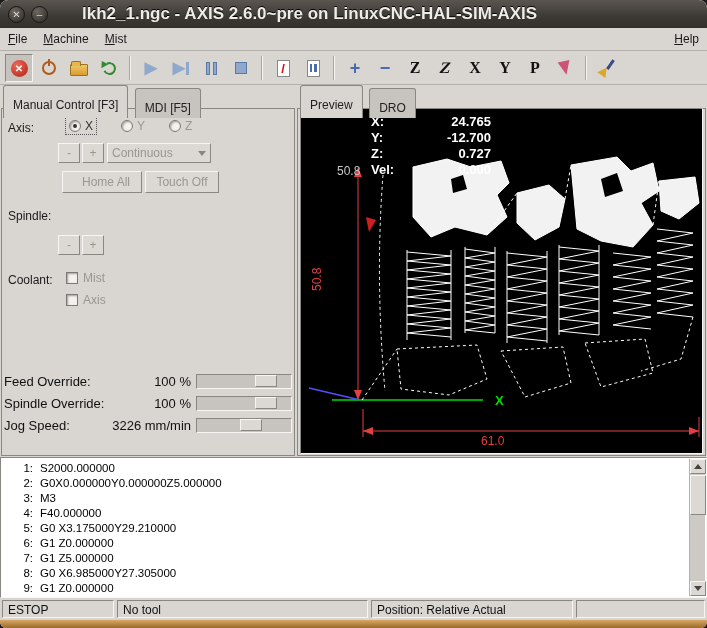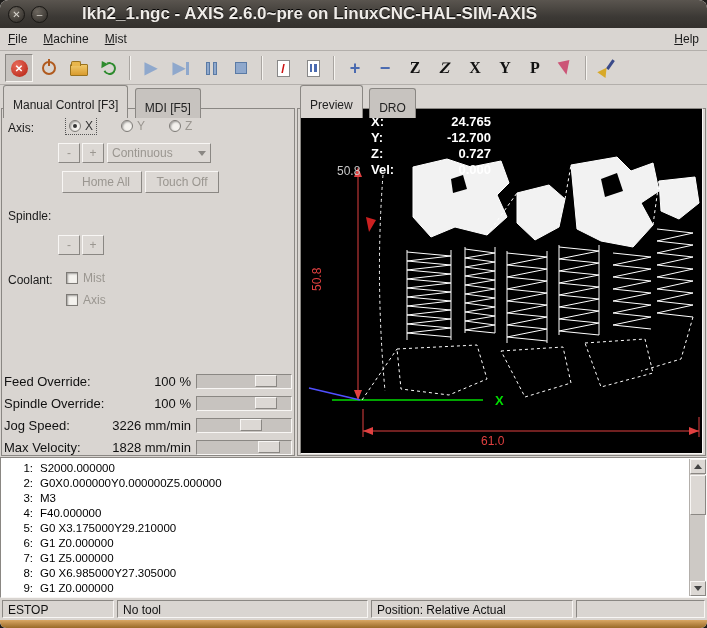--- a/index.html
+++ b/index.html
@@ -275,27 +275,20 @@
           <span class="thumb" style="left:58px;"></span>
         </span>
     </div>
     <div class="srow" style="top:330px;">
       <span class="sl">Jog Speed:</span>
       <span class="sv">3226 mm/min</span>
       <span class="track">
           <span class="thumb" style="left:43px;"></span>
         </span>
     </div>
-    <div class="srow" style="top:352px;">
-      <span class="sl">Max Velocity:</span>
-      <span class="sv">1828 mm/min</span>
-      <span class="track">
-          <span class="thumb" style="left:61px;"></span>
-        </span>
-    </div>
   </div>
 
   <div id="right-panel">
     <div class="panel-frame"></div>
     <div id="right-tabs">
       <span class="tab active">Preview</span>
       <span class="tab">DRO</span>
     </div>
     <div id="canvas">
       <svg width="403" height="346" viewBox="0 0 403 346" style="position:absolute;left:0;top:0;">

